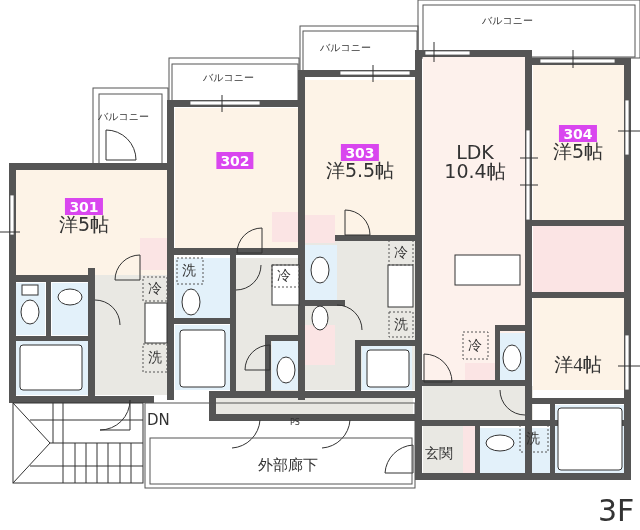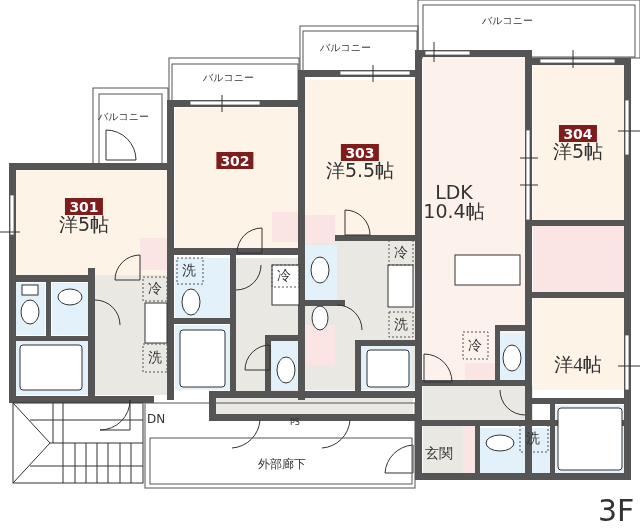--- a/index.html
+++ b/index.html
@@ -1,23 +1,23 @@
 <!DOCTYPE html>
 <html><head>
 <meta charset="utf-8">
 <style>
   html, body { margin: 0; padding: 0; background: #ffffff; }
   body { width: 640px; height: 530px; position: relative; overflow: hidden; font-family: "DejaVu Sans", "Liberation Sans", sans-serif; }
   svg { position: absolute; left: 0; top: 0; }
   .lbl { position: absolute; color: #333333; white-space: nowrap; line-height: 1; }
   .room { font-size: 19px; text-align: center; transform: translateX(-50%); }
-  .badge { display: inline-block; background: #7f1d1d; color: #ffffff; font-weight: bold; font-size: 14px; padding: 2px 4px 1px; }
+  .badge { display: inline-block; background: #d946ef; color: #ffffff; font-weight: bold; font-size: 14px; padding: 2px 4px 1px; }
   .balc { font-size: 10px; }
   .fix { font-size: 14px; }
-  .small { font-size: 12px; }
+  .small { font-size: 15px; }
   .floor { font-size: 30px; }
   .ps { font-size: 8px; line-height: 9px; text-align: center; }
 </style>
 </head>
 <body>
 
 <svg width="640" height="530" viewBox="0 0 640 530">
 
   <g fill="none" stroke="#555" stroke-width="1">
     <rect x="93" y="88" width="75" height="77"></rect>
@@ -224,21 +224,21 @@
   <span class="badge">302</span><br>
 </div>
 <div class="lbl room" style="left:360px;top:142px;">
   <span class="badge">303</span><br>
   <span>洋5.5帖</span>
 </div>
 <div class="lbl room" style="left:578px;top:123px;">
   <span class="badge">304</span><br>
   <span>洋5帖</span>
 </div>
-<div class="lbl room" style="left:454px;top:143px;margin-top:40px;">
+<div class="lbl room" style="left:475px;top:143px;">
   <span>LDK</span><br>
   <span>10.4帖</span>
 </div>
 <div class="lbl room" style="left:578px;top:355px;font-family:Liberation Serif, serif;">洋4帖</div>
 
 <div class="lbl fix" style="left:148px;top:281px;">冷</div>
 <div class="lbl fix" style="left:148px;top:350px;">洗</div>
 <div class="lbl fix" style="left:182px;top:263px;">洗</div>
 <div class="lbl fix" style="left:277px;top:268px;">冷</div>
 <div class="lbl fix" style="left:394px;top:245px;">冷</div>

